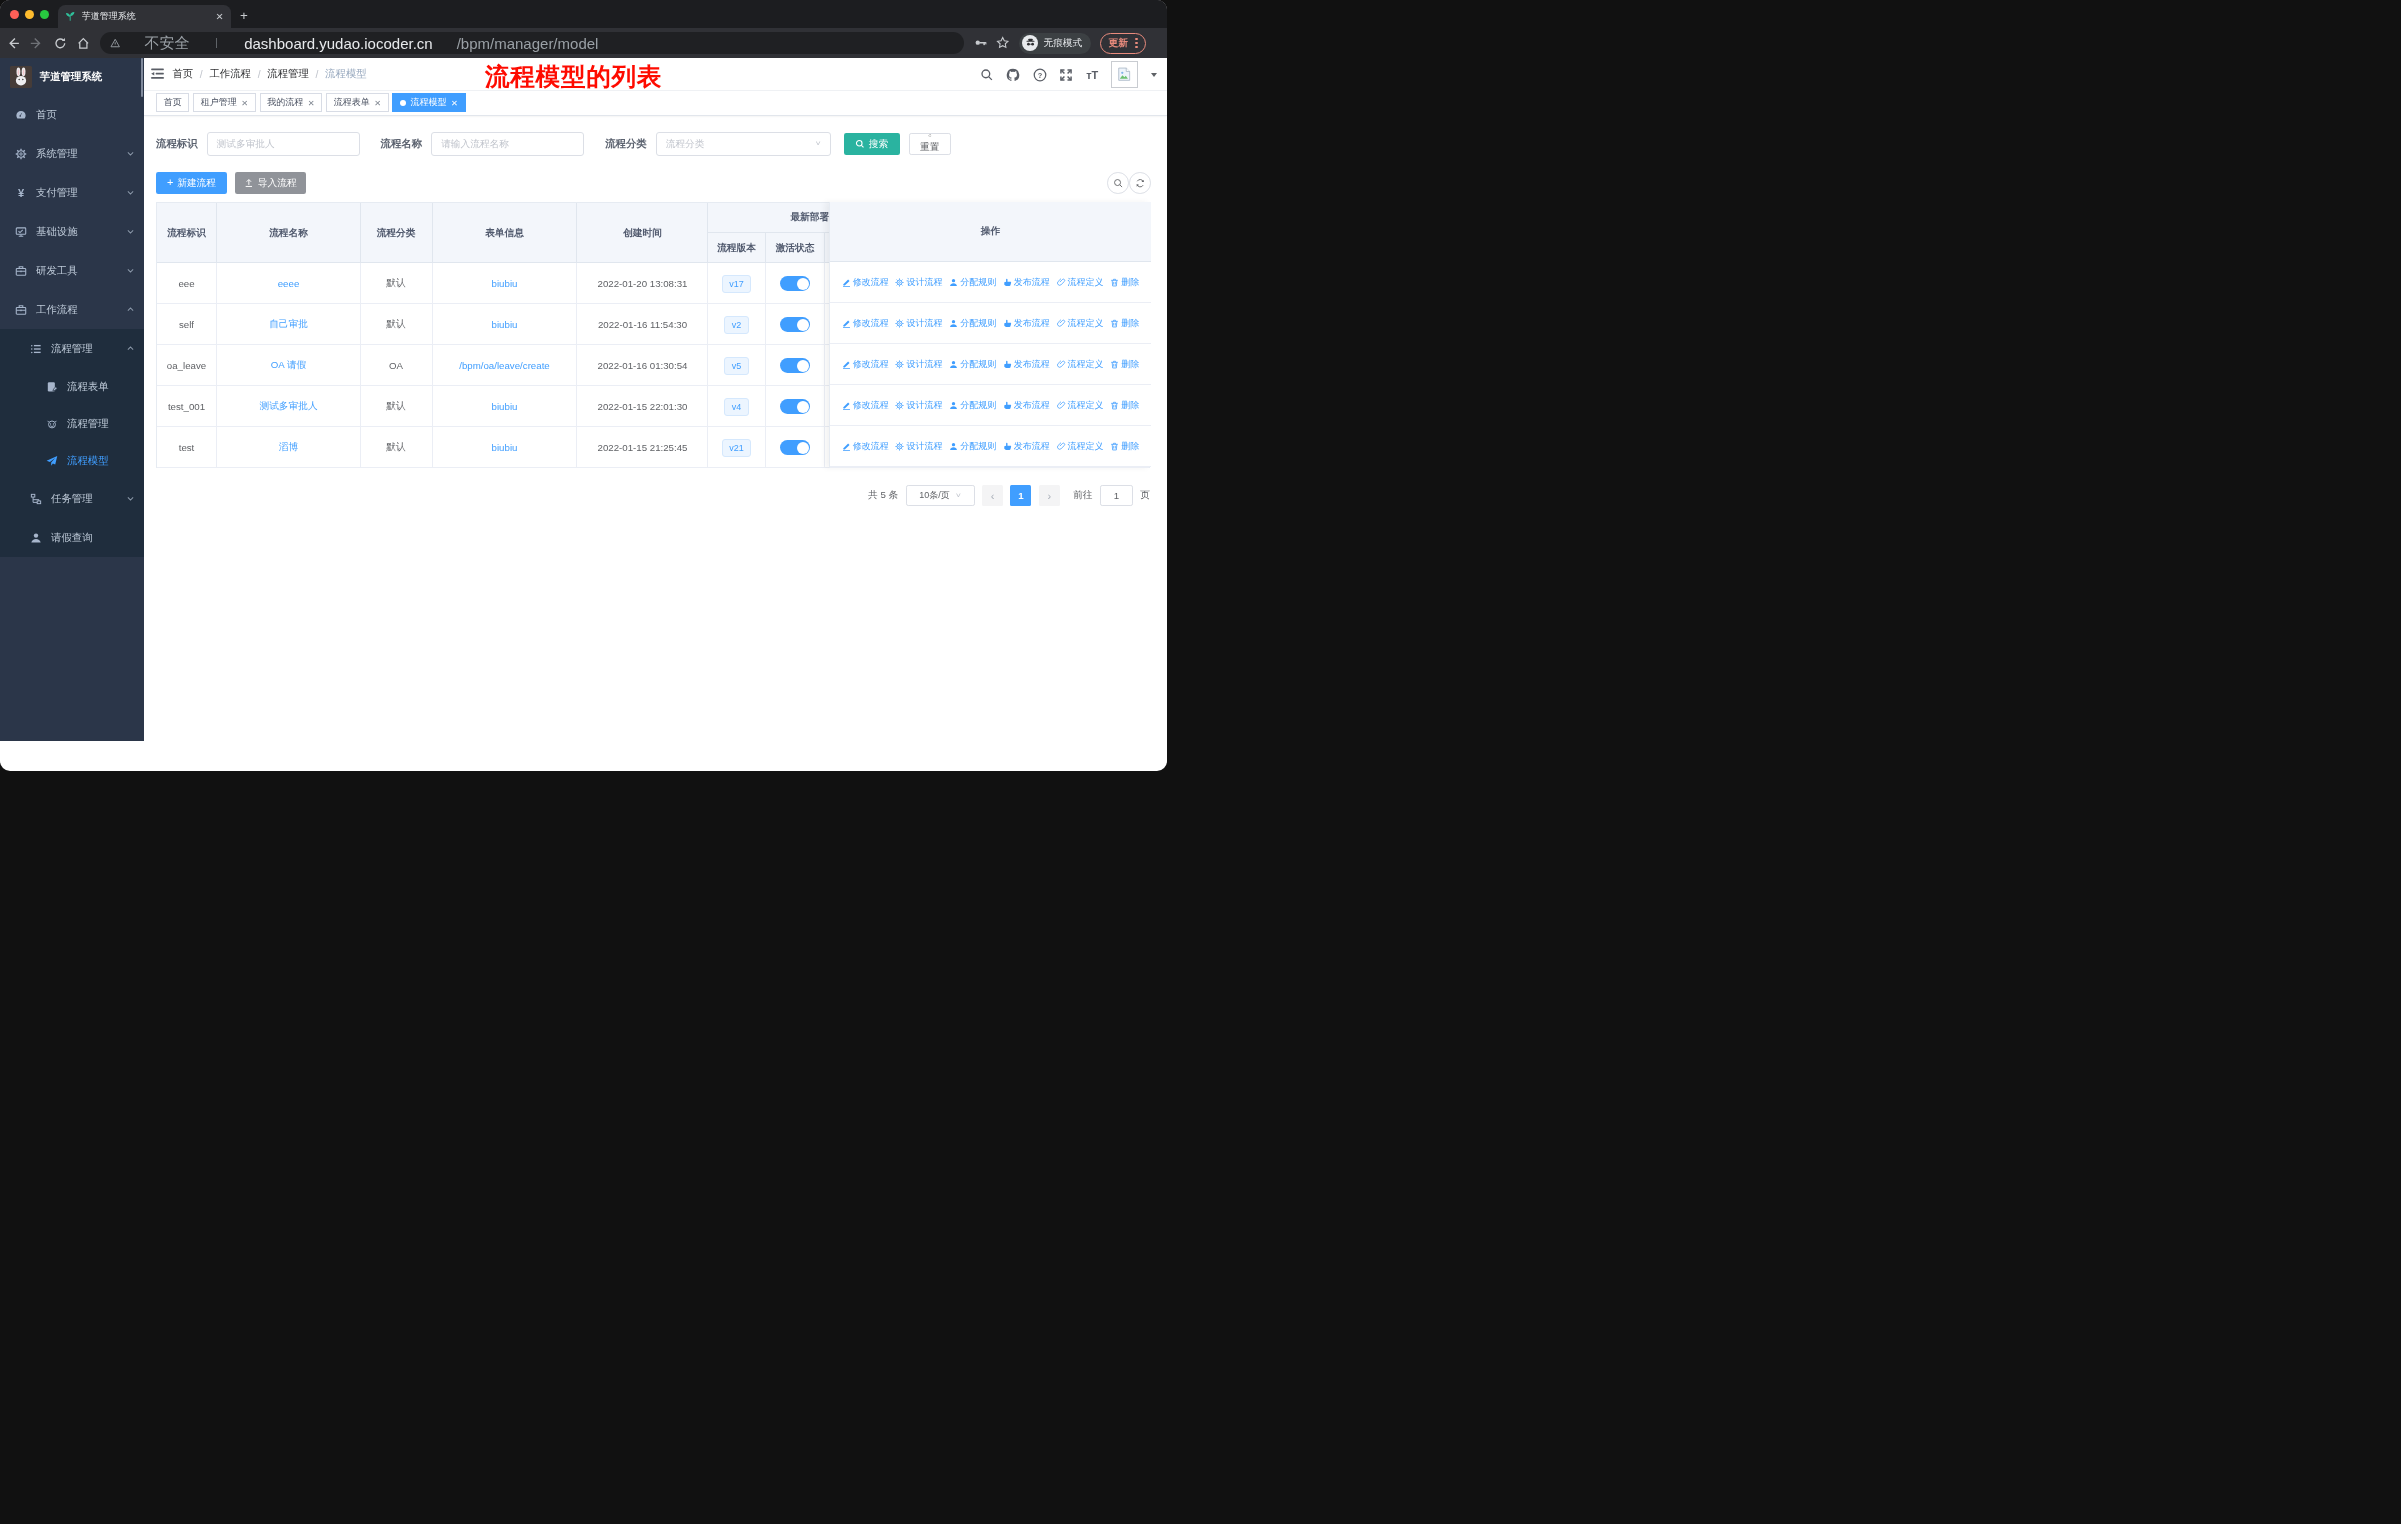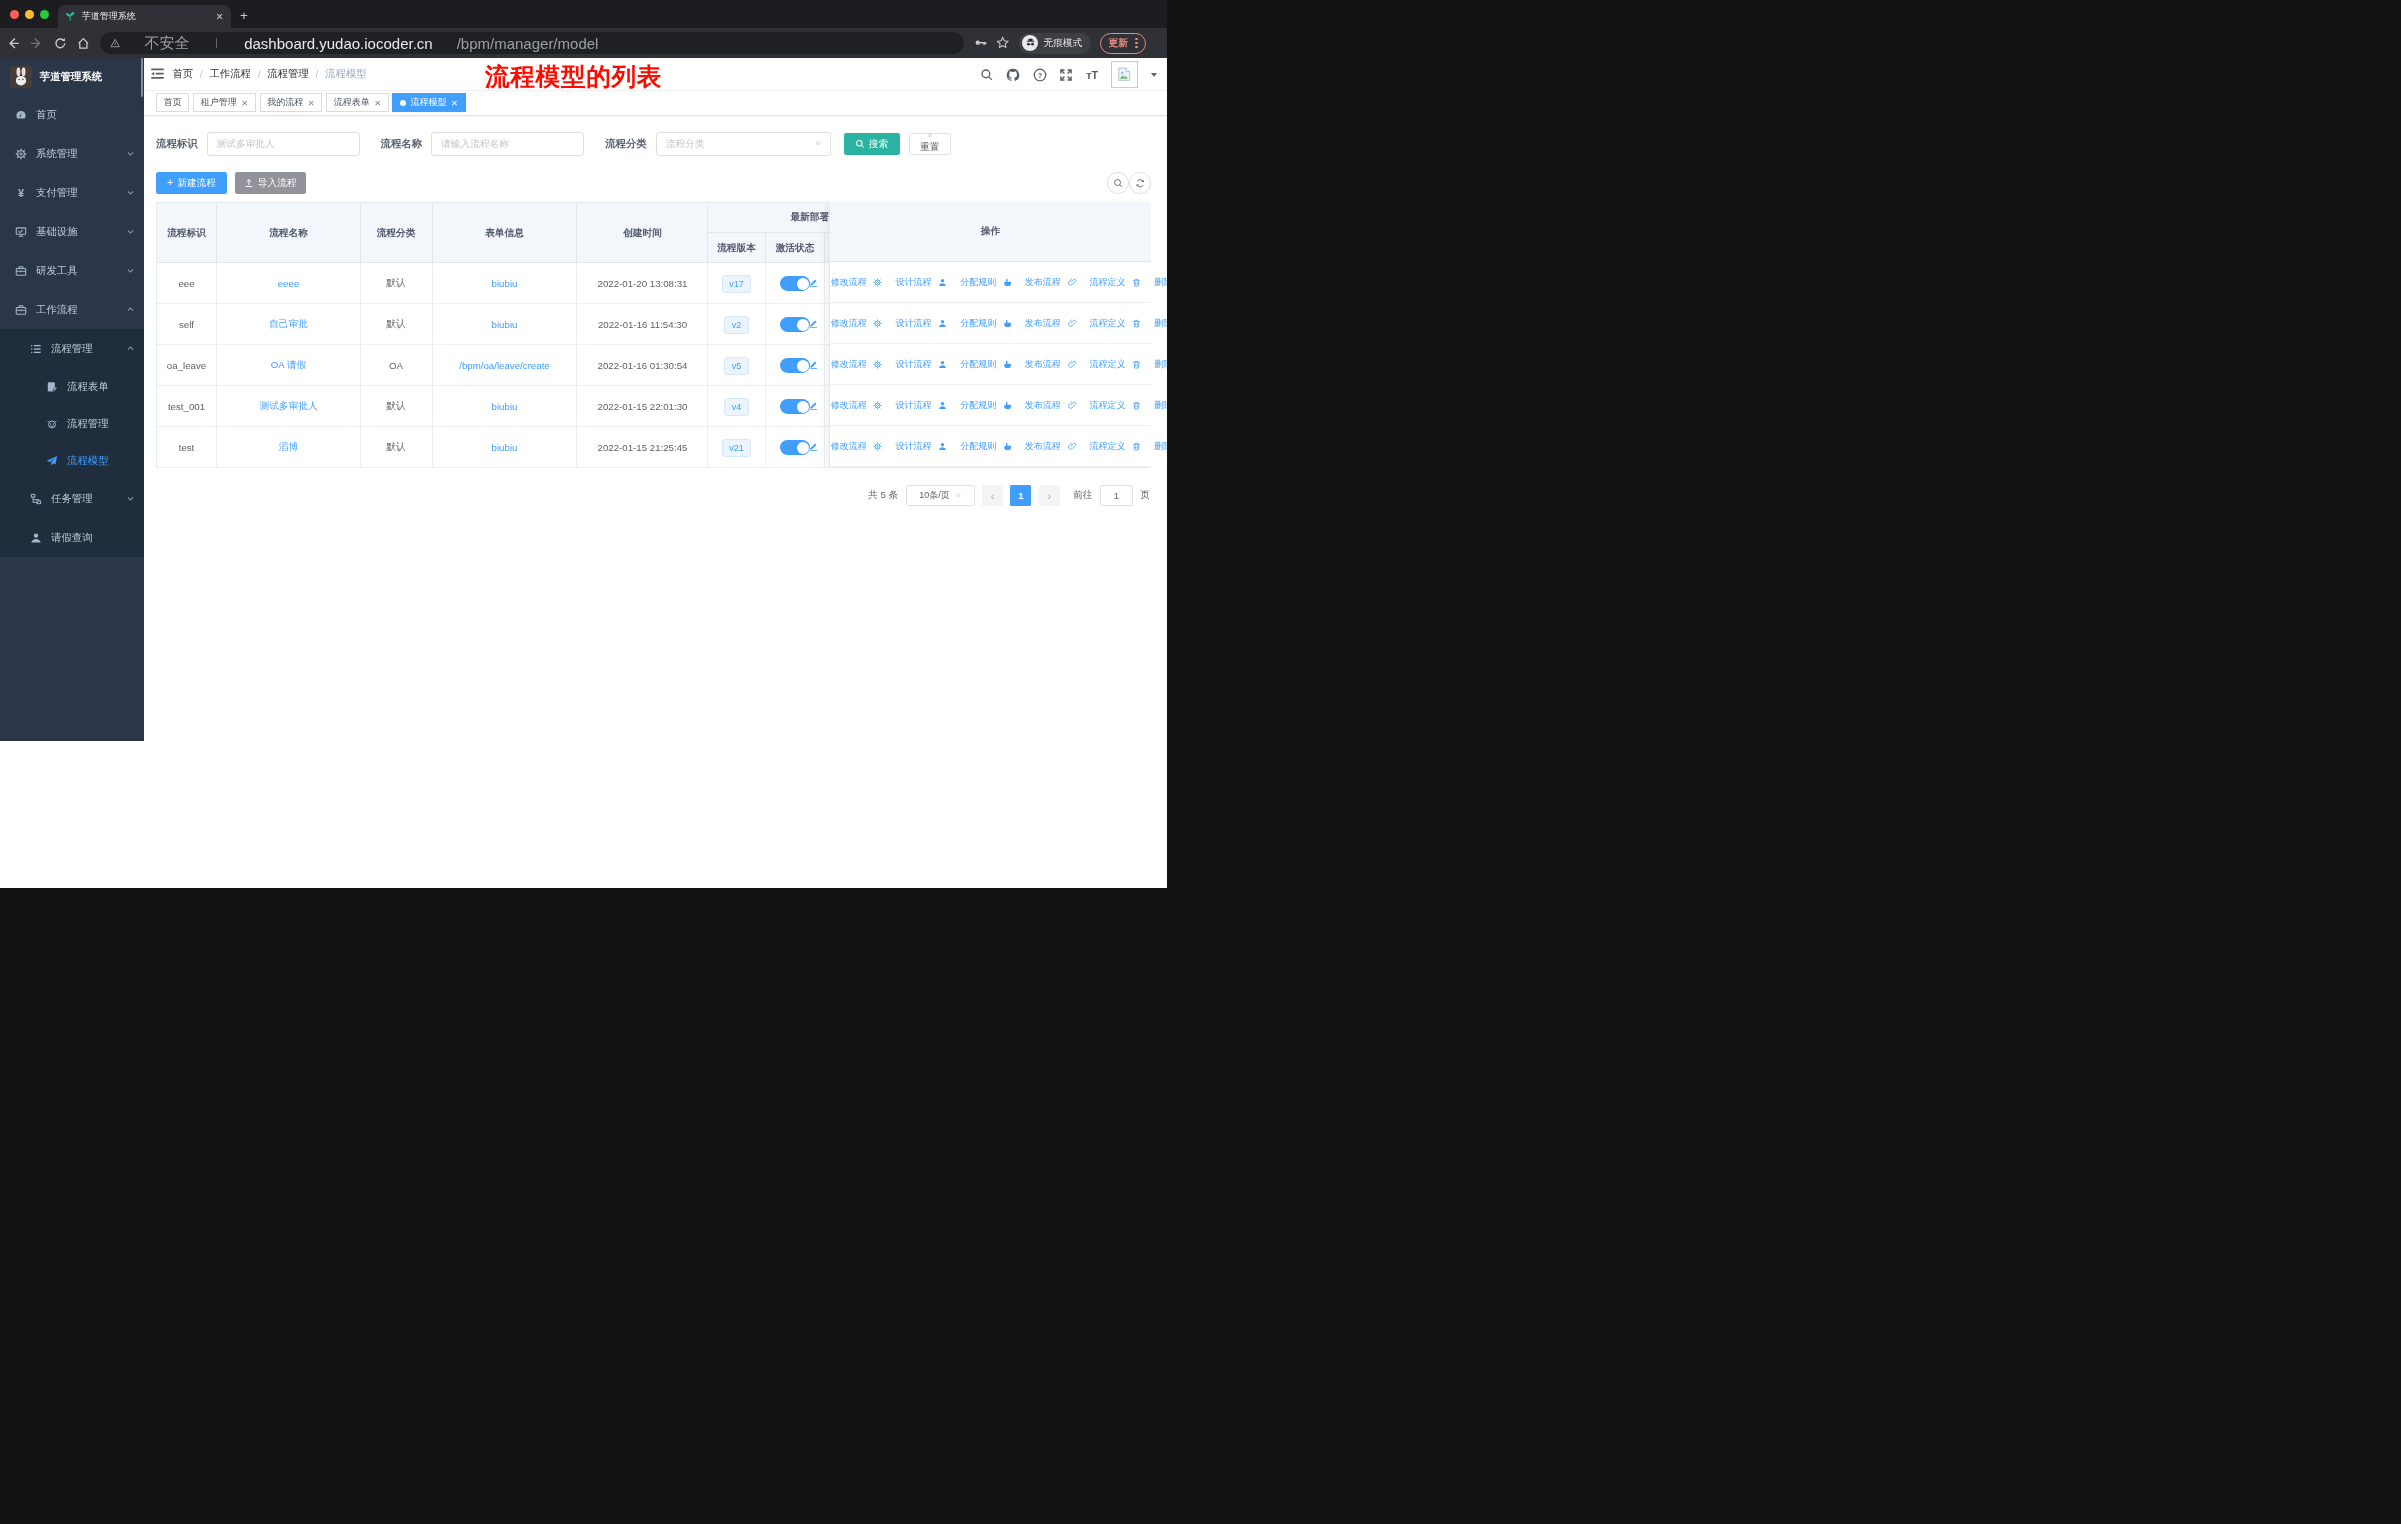--- a/index.html
+++ b/index.html
@@ -1,18 +1,18 @@
 <!DOCTYPE html>
 <html style="font-size:12px"><head>
 <meta charset="utf-8">
 <style>
   * { margin:0; padding:0; box-sizing:border-box; }
   html,body { background:#111; }
   body { font-family:"Liberation Sans","DejaVu Sans",sans-serif; }
-  .stage { position:relative; width:1167px; height:888px; overflow:hidden; background:#fff; }
+  .stage { position:relative; width:1167px; height:771px; overflow:hidden; background:#fff;border-radius:10px; }
 
   
   .chrome { position:absolute; left:0; top:0; width:100%; height:58px; background:#1c1d20; }
   .tabstrip { position:relative; height:28px; background:#1c1d20; }
   .lights { position:absolute; left:9.7px; top:9.7px; display:flex; gap:6px; }
   .light { width:9px; height:9px; border-radius:50%; }
   .light.r { background:#ff5f57; } .light.y { background:#febc2e; } .light.g { background:#28c840; }
   .btab { position:absolute; left:58px; top:5.2px; width:173px; height:23px; background:#303136; border-radius:7.4px 7.4px 0 0; display:flex; align-items:center; padding:0 7.4px; gap:6px; color:#e8eaed; font-size:9px; }
   .btab .title { flex:1; white-space:nowrap; overflow:hidden; }
   .tclose { color:#c7cace; font-size:9.7px; cursor:default; }
@@ -101,21 +101,21 @@
   .tbody .tr { position:relative; height:41px; border-bottom:0.7px solid #ebeef5; background:#fff; }
   .td { position:absolute; top:0; height:41px; display:flex; align-items:center; justify-content:center; border-right:0.7px solid #ebeef5; overflow:hidden; }
   .link { color:#409eff; cursor:pointer; }
   .vtag { background:#ecf5ff; border:0.7px solid #d5e8fd; color:#409eff; font-size:9px; height:18px; line-height:16.4px; padding:0 6.7px; border-radius:3px; }
   .switch { width:30px; height:15px; background:#409eff; border-radius:7.4px; position:relative; cursor:pointer; }
   .switch .knob { position:absolute; right:1.5px; top:1.5px; width:12px; height:12px; border-radius:50%; background:#fff; }
 
   .opscol { position:absolute; left:672px; top:-0.7px; width:322px; height:266px; border-left:0.7px solid #e6ebf2; box-shadow:-3.7px 0 6px rgba(0,0,0,.05); z-index:2; }
   .opshead { height:60px; background:#f3f6fb; border-bottom:0.7px solid #e0e6ee; display:flex; align-items:center; justify-content:center; font-weight:700; color:#515a6e; }
   .opsrow { height:41px; background:#fff; border-bottom:0.7px solid #ebeef5; display:flex; align-items:center; justify-content:center; gap:6.7px; white-space:nowrap; }
-  .op-link { color:#409eff; font-size:9px; display:inline-flex; align-items:center; gap:13px; cursor:pointer; }
+  .op-link { color:#409eff; font-size:9px; display:inline-flex; align-items:center; gap:2px; cursor:pointer; }
   .op-link svg { flex:none; }
 
   
   .pager { position:absolute; right:0; top:368px; height:21px; display:flex; align-items:center; gap:7.4px; font-size:9.7px; color:#606266; }
   .psel { width:69px; height:21px; border:0.7px solid #dcdfe6; border-radius:2.2px; display:flex; align-items:center; justify-content:center; gap:6px; color:#606266; font-size:9px; }
   .pbtn { width:21px; height:21px; background:#f4f4f5; border-radius:1.5px; color:#a8aeb8; display:flex; align-items:center; justify-content:center; font-size:11px; }
   .pcur { width:21px; height:21px; background:#409eff; border-radius:1.5px; color:#fff; display:flex; align-items:center; justify-content:center; font-weight:700; font-size:9.7px; }
   .goto { width:33px; height:21px; border:0.7px solid #dcdfe6; border-radius:2.2px; text-align:center; font-size:9.7px; color:#606266; background:#fff; }
   svg { display:block; }
 </style>

